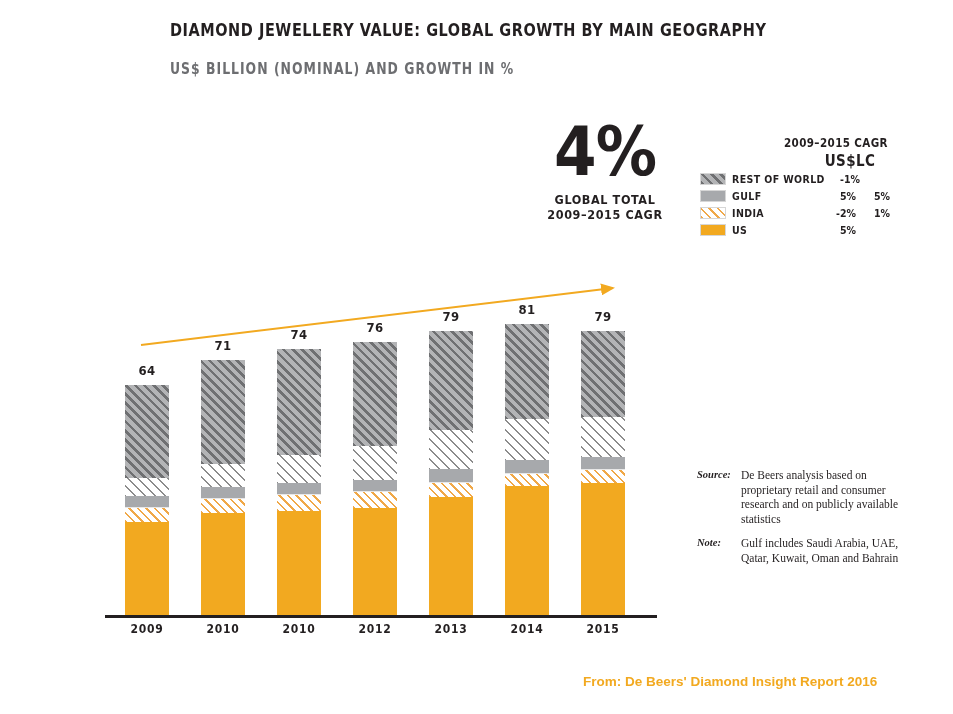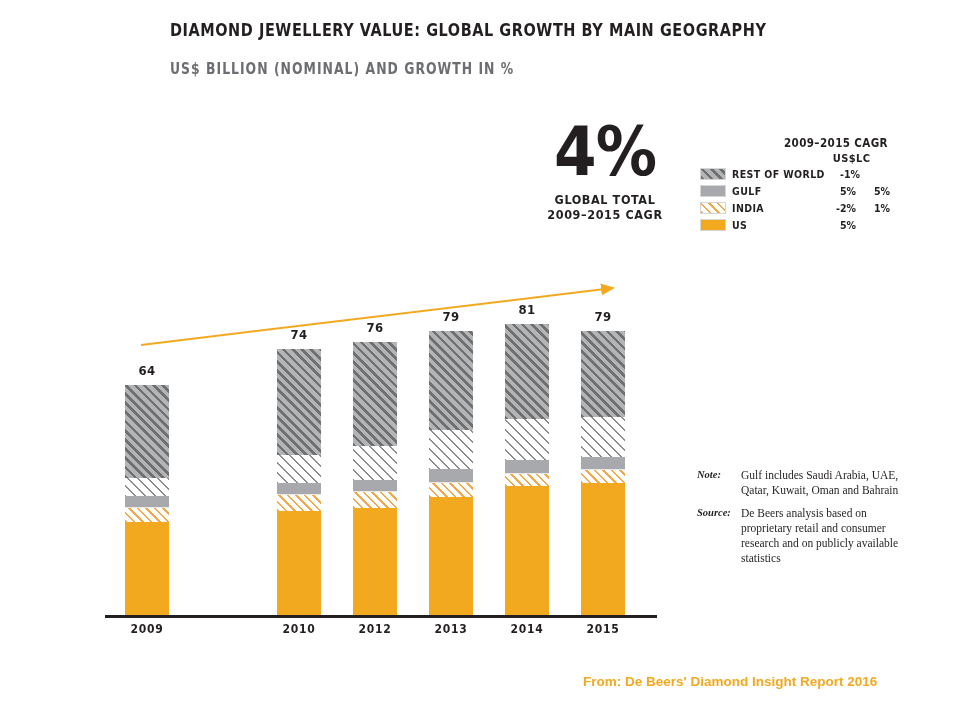--- a/index.html
+++ b/index.html
@@ -160,21 +160,21 @@
     font-size: 11.5px;
     font-weight: bold;
     color: #231f20;
     letter-spacing: 0.4px;
     text-align: right;
     padding-right: 2px;
   }
   #legend-subheader {
     display: flex;
     justify-content: flex-end;
-    font-size: 11px;
+    font-size: 15px;
     font-weight: bold;
     color: #231f20;
     letter-spacing: 0.4px;
     margin-top: 2px;
   }
   #legend-subheader .c-usd { width: 46px; text-align: right; }
   #legend-subheader .c-lc  { width: 34px; text-align: left; }
 
   .legend-row {
     display: flex;
@@ -269,20 +269,31 @@
       <div class="bar-group" style="left: 20px; height: 365px;">
         <div class="bar-col">
           <div class="seg fill-us" style="height: 93.0222px;"></div>
           <div class="seg fill-japan" style="height: 14.3111px;"></div>
           <div class="seg fill-gulf" style="height: 10.7333px;"></div>
           <div class="seg fill-china" style="height: 17.8889px;"></div>
           <div class="seg fill-row" style="height: 93.0222px;"></div>
         </div>
         <div class="bar-total-label" style="bottom: 236.978px;">64</div>
         <div class="x-label">2009</div>
+      </div>
+      <div class="bar-group" style="left: 96px; height: 365px;">
+        <div class="bar-col">
+          <div class="seg fill-us" style="height: 101.967px;"></div>
+          <div class="seg fill-japan" style="height: 14.3111px;"></div>
+          <div class="seg fill-gulf" style="height: 10.7333px;"></div>
+          <div class="seg fill-china" style="height: 23.2556px;"></div>
+          <div class="seg fill-row" style="height: 103.756px;"></div>
+        </div>
+        <div class="bar-total-label" style="bottom: 262.022px;">71</div>
+        <div class="x-label">2010</div>
       </div>
       <div class="bar-group" style="left: 172px; height: 365px;">
         <div class="bar-col">
           <div class="seg fill-us" style="height: 103.756px;"></div>
           <div class="seg fill-japan" style="height: 16.1px;"></div>
           <div class="seg fill-gulf" style="height: 10.7333px;"></div>
           <div class="seg fill-china" style="height: 28.6222px;"></div>
           <div class="seg fill-row" style="height: 105.544px;"></div>
         </div>
         <div class="bar-total-label" style="bottom: 272.756px;">74</div>
@@ -379,23 +390,23 @@
           <div class="legend-swatch fill-us"></div>
           <div class="legend-label">US</div>
           <div class="legend-usd">5%</div>
           <div class="legend-lc"></div>
         </div>
       </div>
   </div>
 
   <div id="notes">
       <div class="note-block">
+        <div class="note-key">Source:</div>
+        <div class="note-text">De Beers analysis based on proprietary retail and consumer research and on publicly available statistics</div>
+      </div>
+      <div class="note-block">
         <div class="note-key">Note:</div>
         <div class="note-text">Gulf includes Saudi Arabia, UAE, Qatar, Kuwait, Oman and Bahrain</div>
       </div>
-      <div class="note-block">
-        <div class="note-key">Source:</div>
-        <div class="note-text">De Beers analysis based on proprietary retail and consumer research and on publicly available statistics</div>
-      </div>
     </div>
 
   <div id="footer-source">From: De Beers' Diamond Insight Report 2016</div>
 </div>
 
 </body></html>

